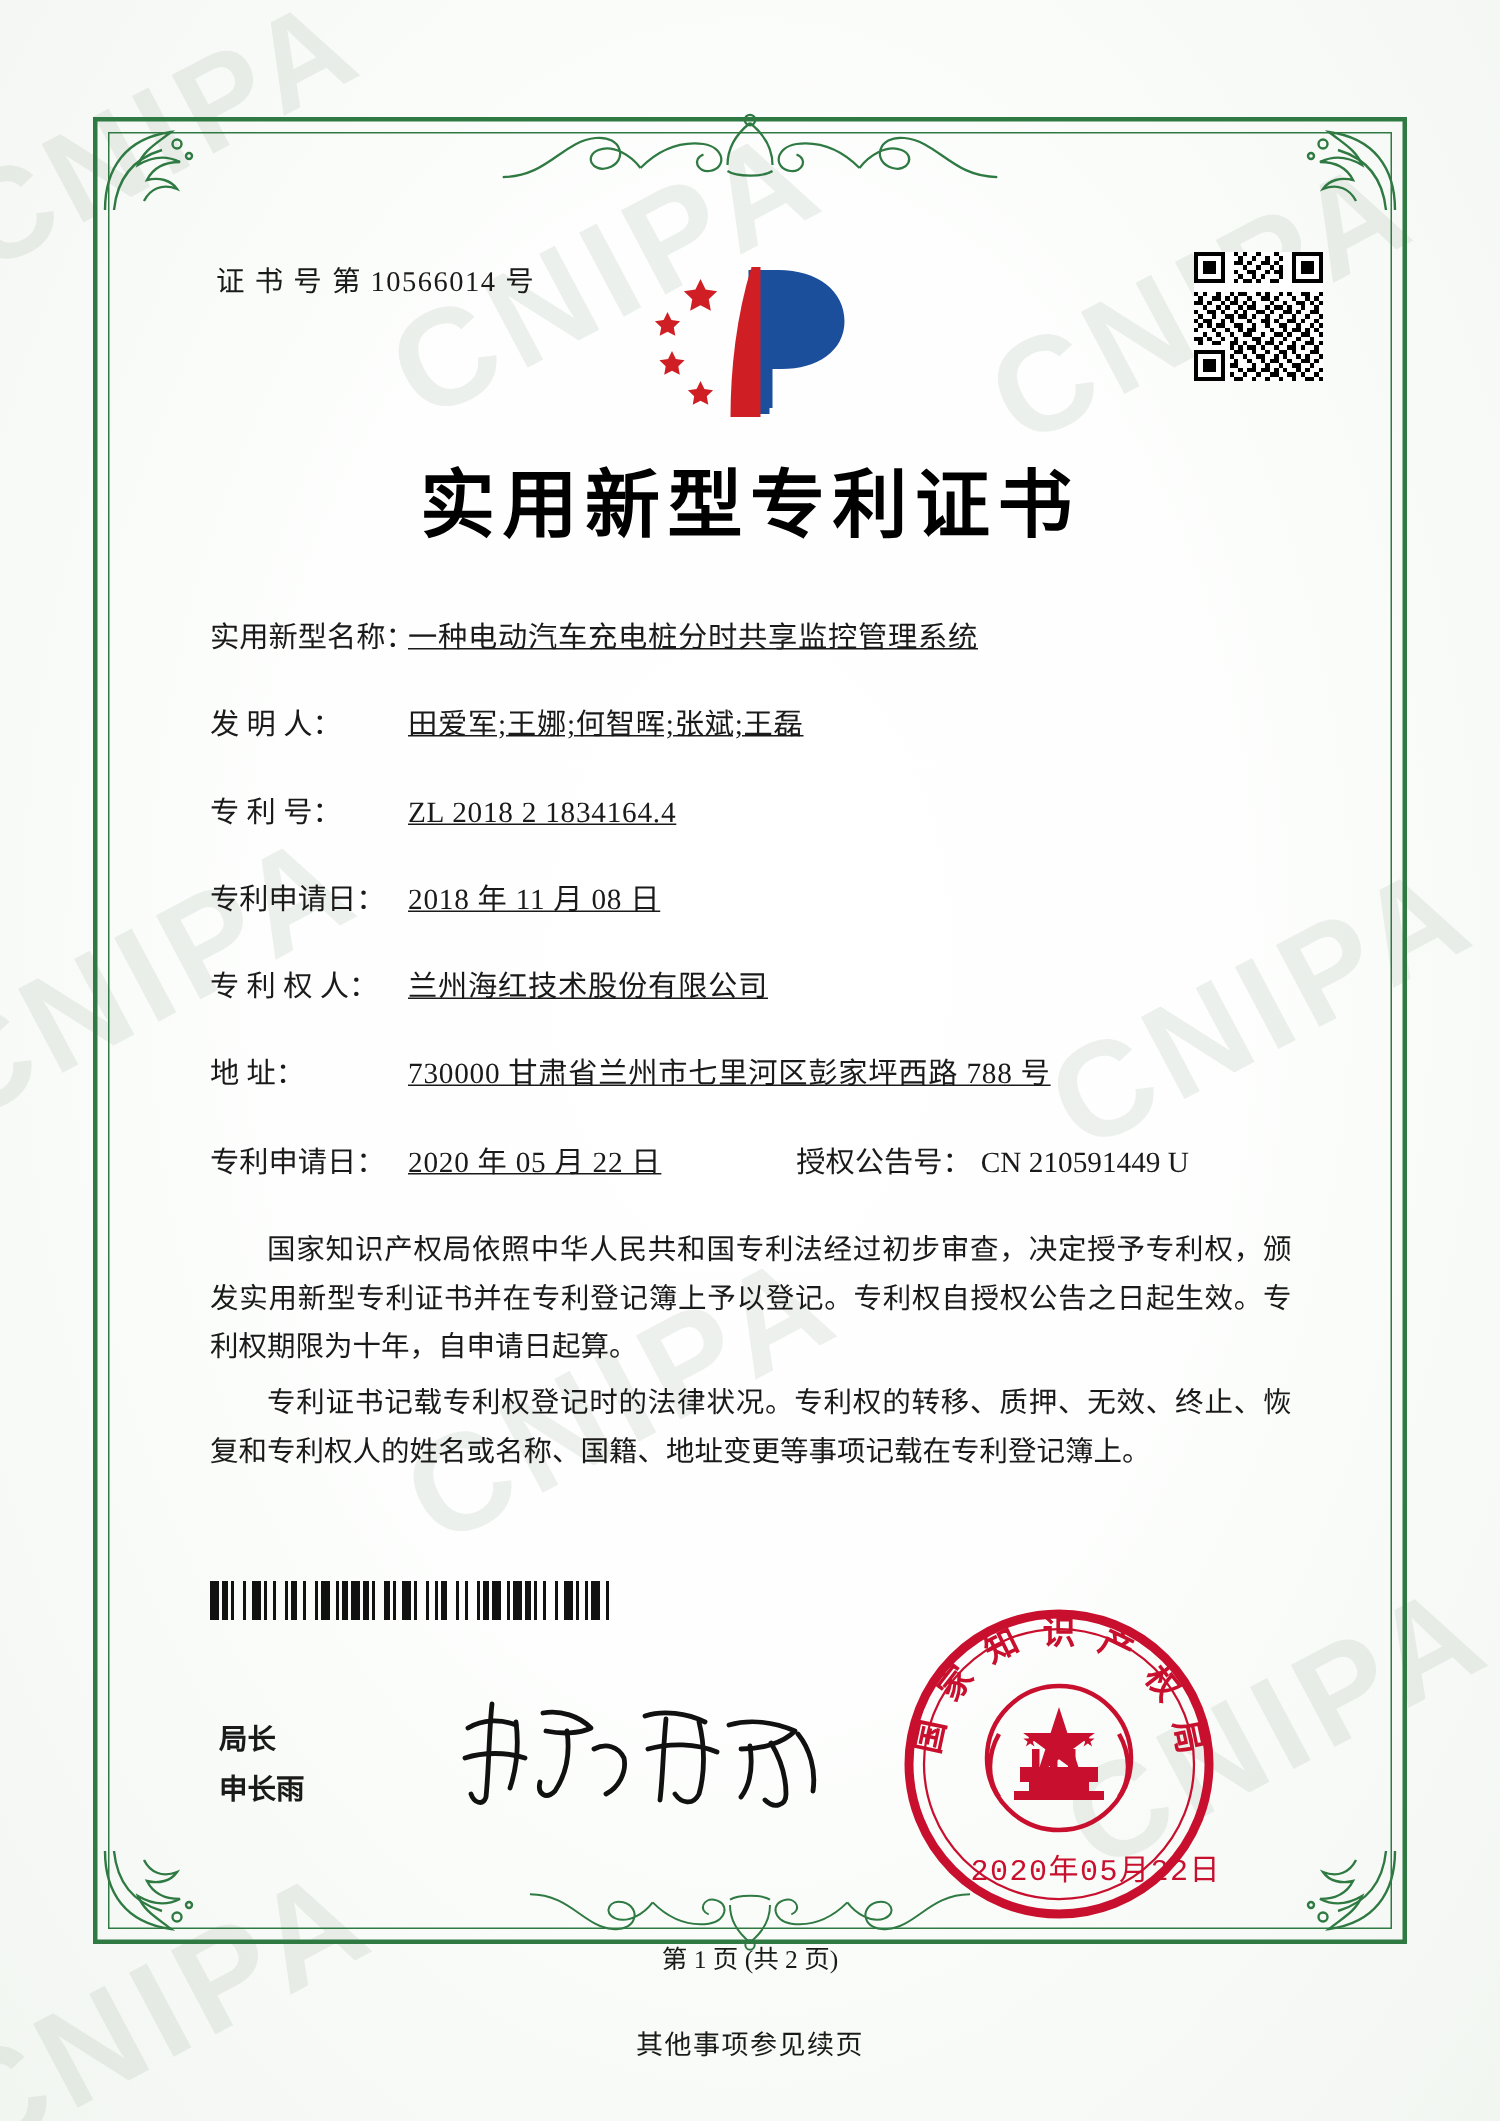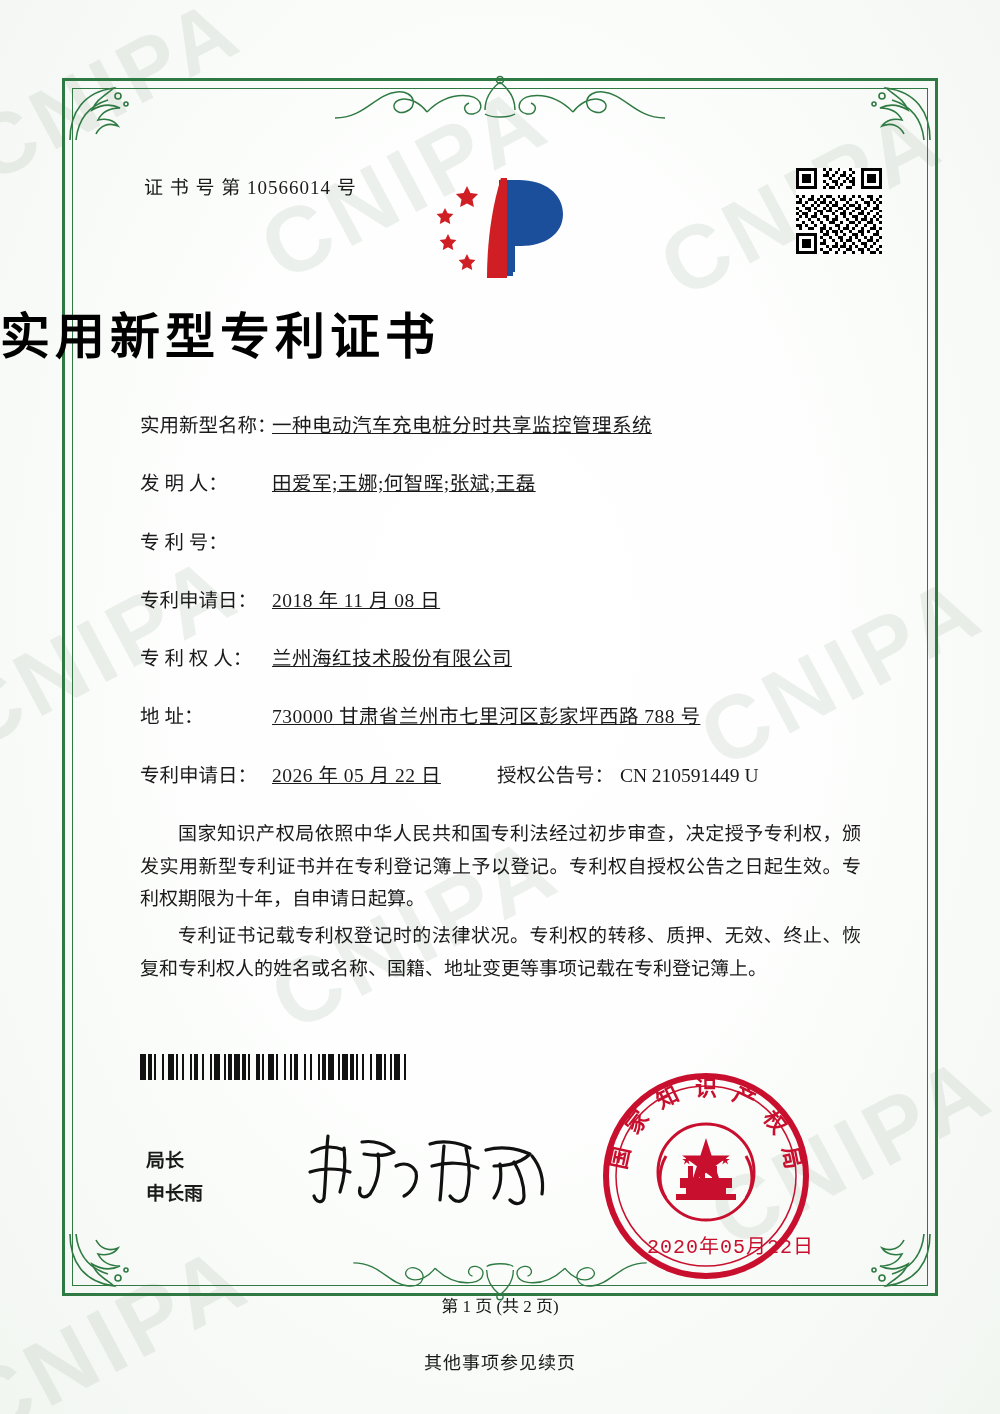--- a/index.html
+++ b/index.html
@@ -107,20 +107,21 @@
     transform: translateX(-50%);
     width: 170px;
     height: 104px;
   }
   .logo svg { display: block; width: 100%; height: 100%; }
 
   .main-title {
     position: absolute;
     left: 0; right: 0;
     top: 296px;
+    text-align: center;
     font-size: 50px;
     font-weight: 700;
     letter-spacing: 5px;
     font-family: "DejaVu Serif", "Liberation Serif", serif;
     color: #000;
   }
 
   
   .fields {
     position: absolute;
@@ -142,21 +143,21 @@
     white-space: nowrap;
   }
   .val {
     flex: 1 1 auto;
     letter-spacing: 0.5px;
     text-decoration: underline;
   }
   .row.inline-two .val { flex: 0 0 auto; }
   .gap-lbl {
     flex: 0 0 auto;
-    margin-left: 56px;
+    margin-left: 90px;
     white-space: nowrap;
   }
 
   
   .paras {
     position: absolute;
     left: 140px;
     right: 122px;
     top: 818px;
     font-size: 19px;
@@ -567,36 +568,37 @@
     <div class="row">
       <div class="lbl">实用新型名称：</div>
       <div class="val">一种电动汽车充电桩分时共享监控管理系统</div>
     </div>
     <div class="row">
       <div class="lbl">发  明  人：</div>
       <div class="val">田爱军;王娜;何智晖;张斌;王磊</div>
     </div>
     <div class="row">
       <div class="lbl">专  利  号：</div>
+      <div class="val">ZL 2018 2 1834164.4</div>
     </div>
     <div class="row">
       <div class="lbl">专利申请日：</div>
       <div class="val">2018 年 11 月 08 日</div>
     </div>
     <div class="row">
       <div class="lbl">专 利 权 人：</div>
       <div class="val">兰州海红技术股份有限公司</div>
     </div>
     <div class="row">
       <div class="lbl">地        址：</div>
       <div class="val">730000 甘肃省兰州市七里河区彭家坪西路 788 号</div>
     </div>
     <div class="row inline-two">
       <div class="lbl">专利申请日：</div>
-      <div class="val">2026 年 05 月 22 日</div>
+      <div class="val">2020 年 05 月 22 日</div>
       <div class="gap-lbl">授权公告号：</div>
       <div class="gap-lbl" style="margin-left:6px;">CN 210591449 U</div>
     </div>
   </div>
 
   <div class="paras">
     <p>国家知识产权局依照中华人民共和国专利法经过初步审查，决定授予专利权，颁发实用新型专利证书并在专利登记簿上予以登记。专利权自授权公告之日起生效。专利权期限为十年，自申请日起算。</p>
     <p>专利证书记载专利权登记时的法律状况。专利权的转移、质押、无效、终止、恢复和专利权人的姓名或名称、国籍、地址变更等事项记载在专利登记簿上。</p>
   </div>
 

